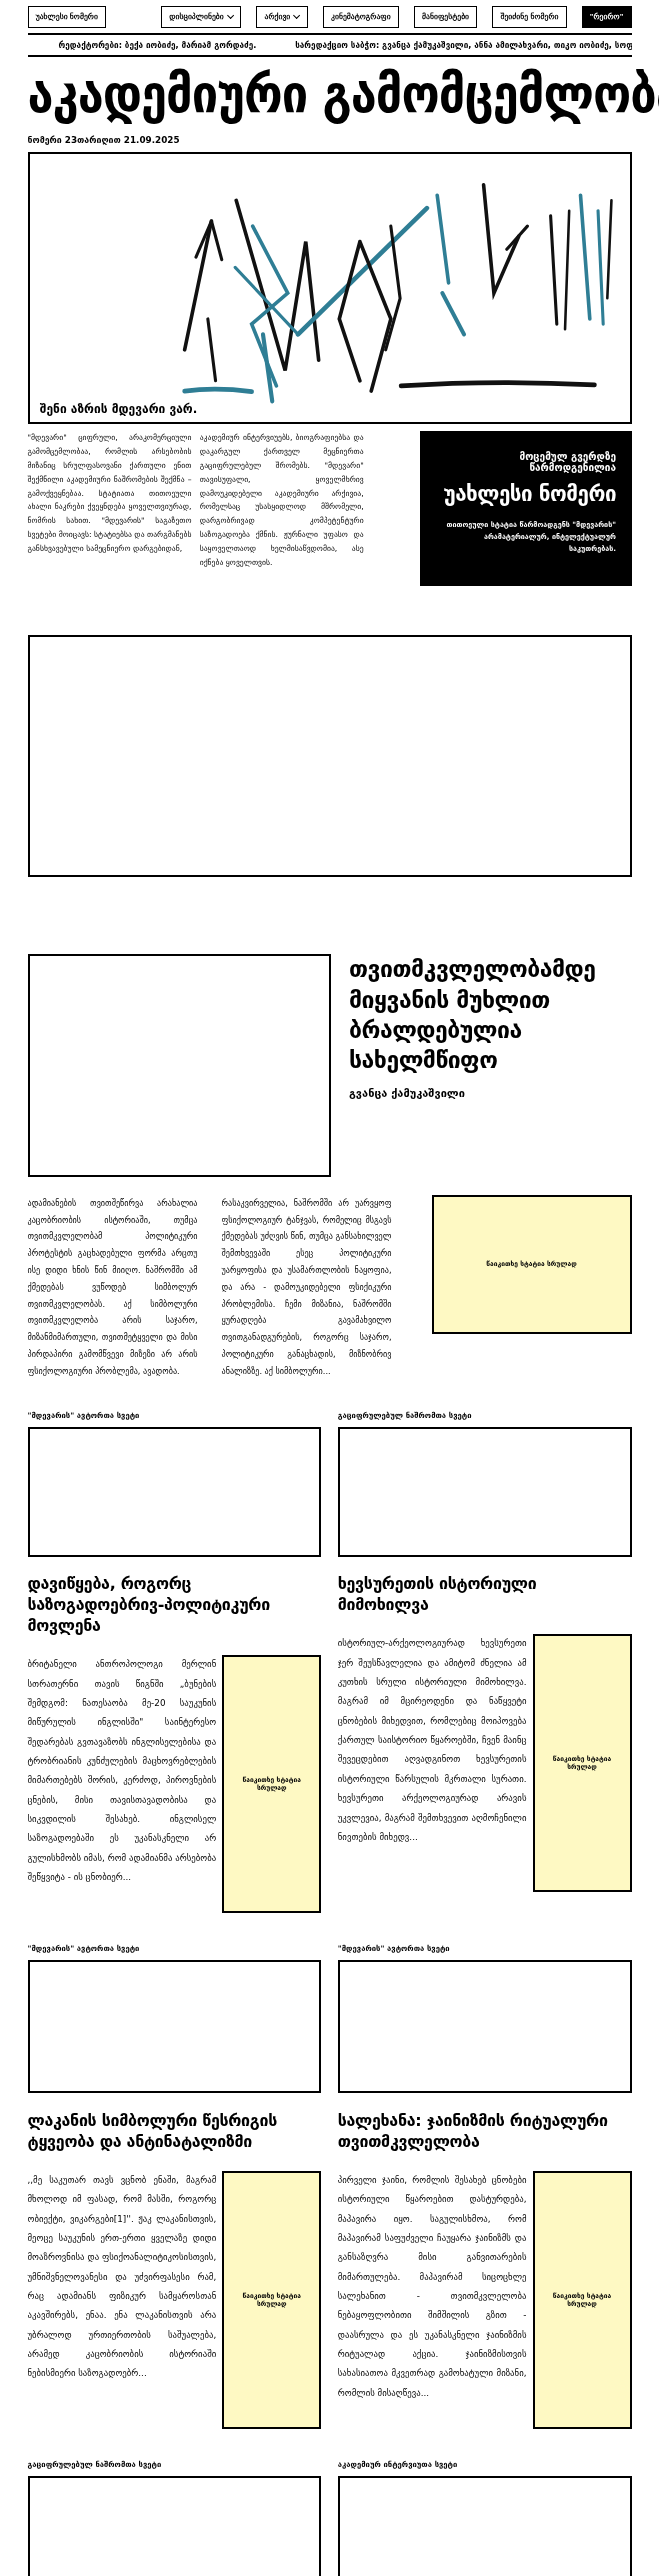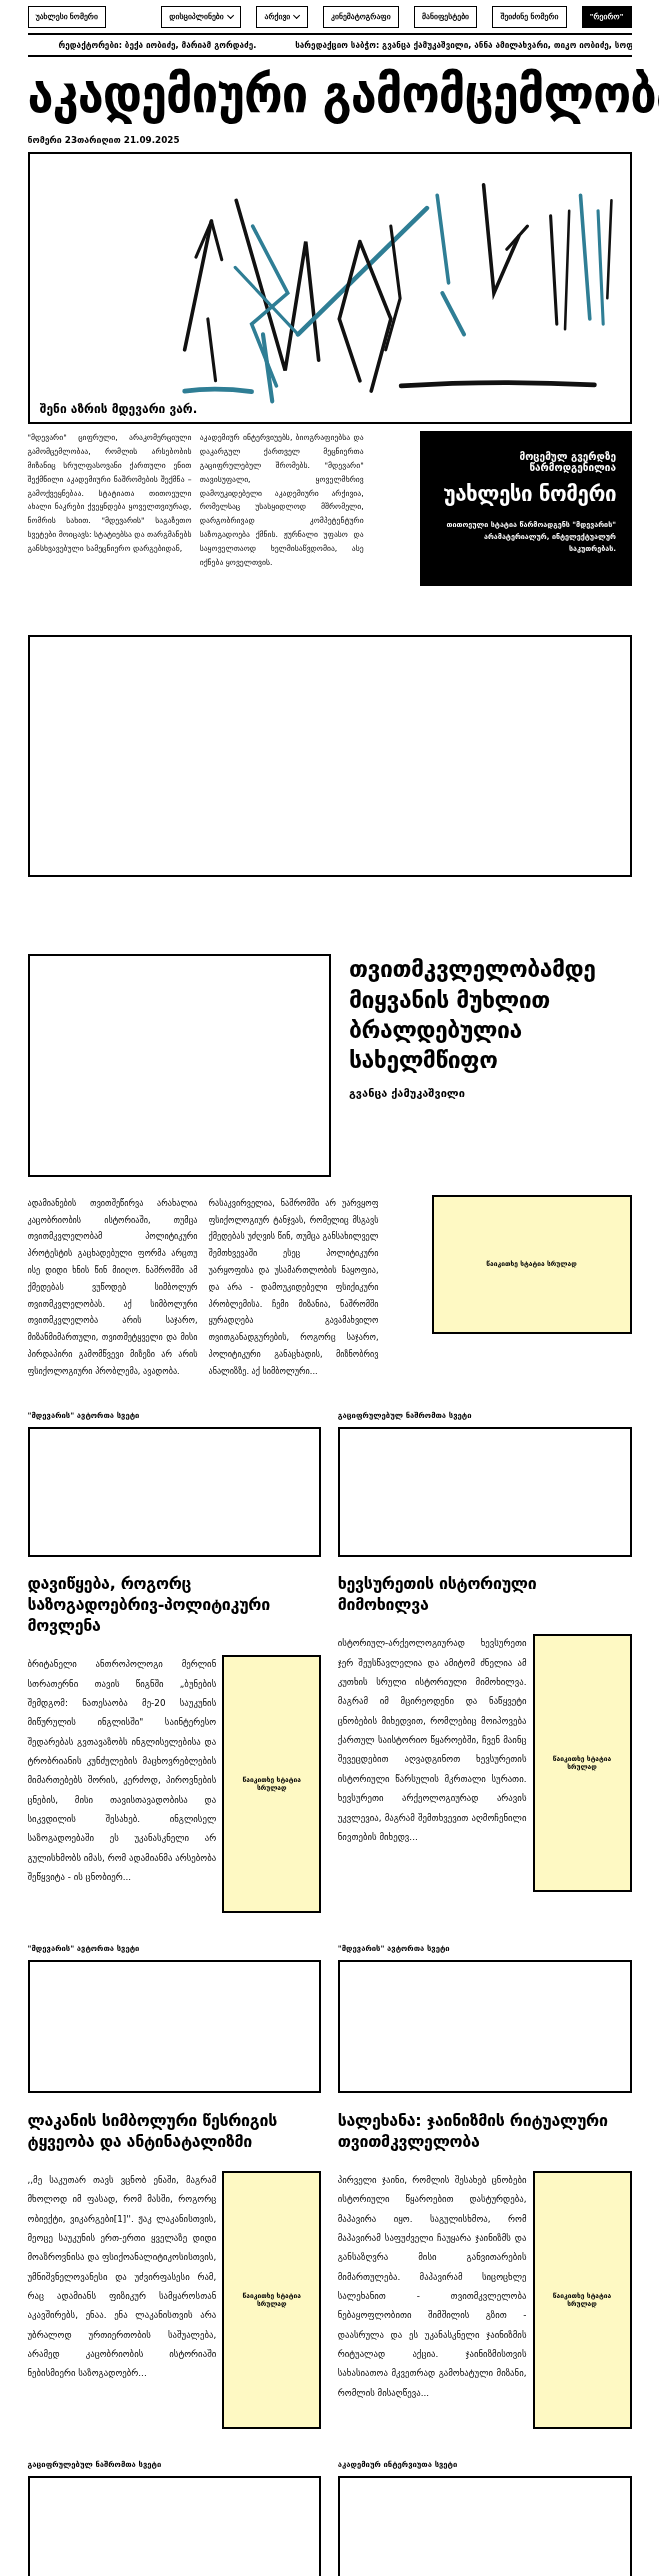--- a/index.html
+++ b/index.html
@@ -51,21 +51,21 @@
   .issue-aside .big { font-size:20.6px; font-weight:bold; margin-bottom:13.4px; letter-spacing:-0.5px; }
   .issue-aside .note { font-size:7.2px; font-weight:bold; line-height:1.6; }
 
   .divider-box { border:2.6px solid #000; height:242px; margin-top:49px; background:#fff; }
 
   
   .feature { margin-top:77px; display:grid; grid-template-columns:303px 1fr; column-gap:18.5px; }
   .feature-img { border:2.1px solid #000; height:223px; background:#fff; }
   .feature-head h2 { font-size:23px; line-height:1.32; font-weight:bold; letter-spacing:-0.5px; }
   .feature-head .author { margin-top:11.3px; font-size:11px; font-weight:bold; }
-  .feature-body { margin-top:17.5px; display:grid; grid-template-columns:170px 170px 1fr; column-gap:11px; }
+  .feature-body { margin-top:17.5px; display:grid; grid-template-columns:170px 170px 1fr; column-gap:24px; }
   .feature-body p { font-size:8.2px; line-height:2.05; text-align:justify; }
   .readmore {
     border:2.1px solid #000; display:flex; align-items:center; justify-content:center;
     text-align:center; font-weight:bold; font-size:6.7px; padding:3px;
     background:#fef9c3; cursor:pointer;
   }
   .feature-body .readmore { justify-self:end; width:200px; height:139px; align-self:start; }
 
   
   .cards-row { display:grid; grid-template-columns:1fr 1fr; column-gap:16.5px; margin-top:31px; }

